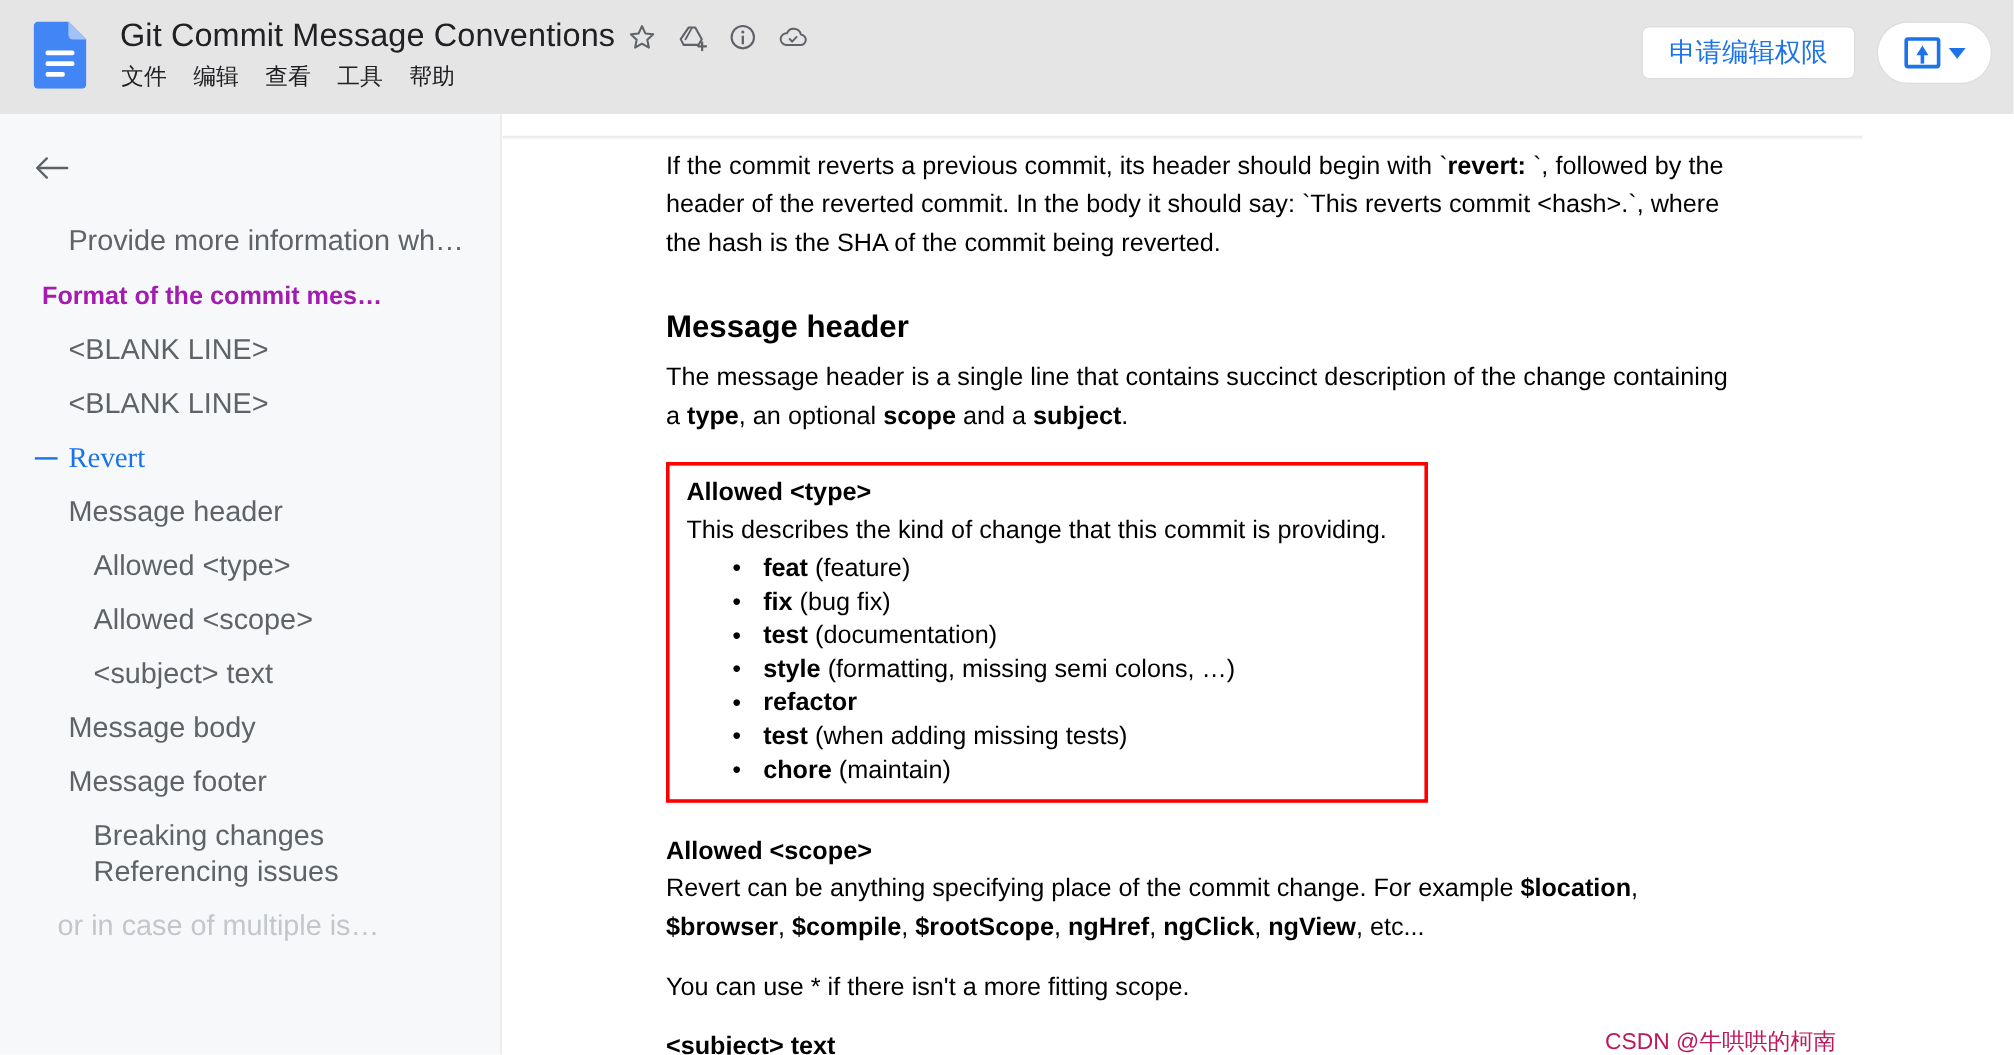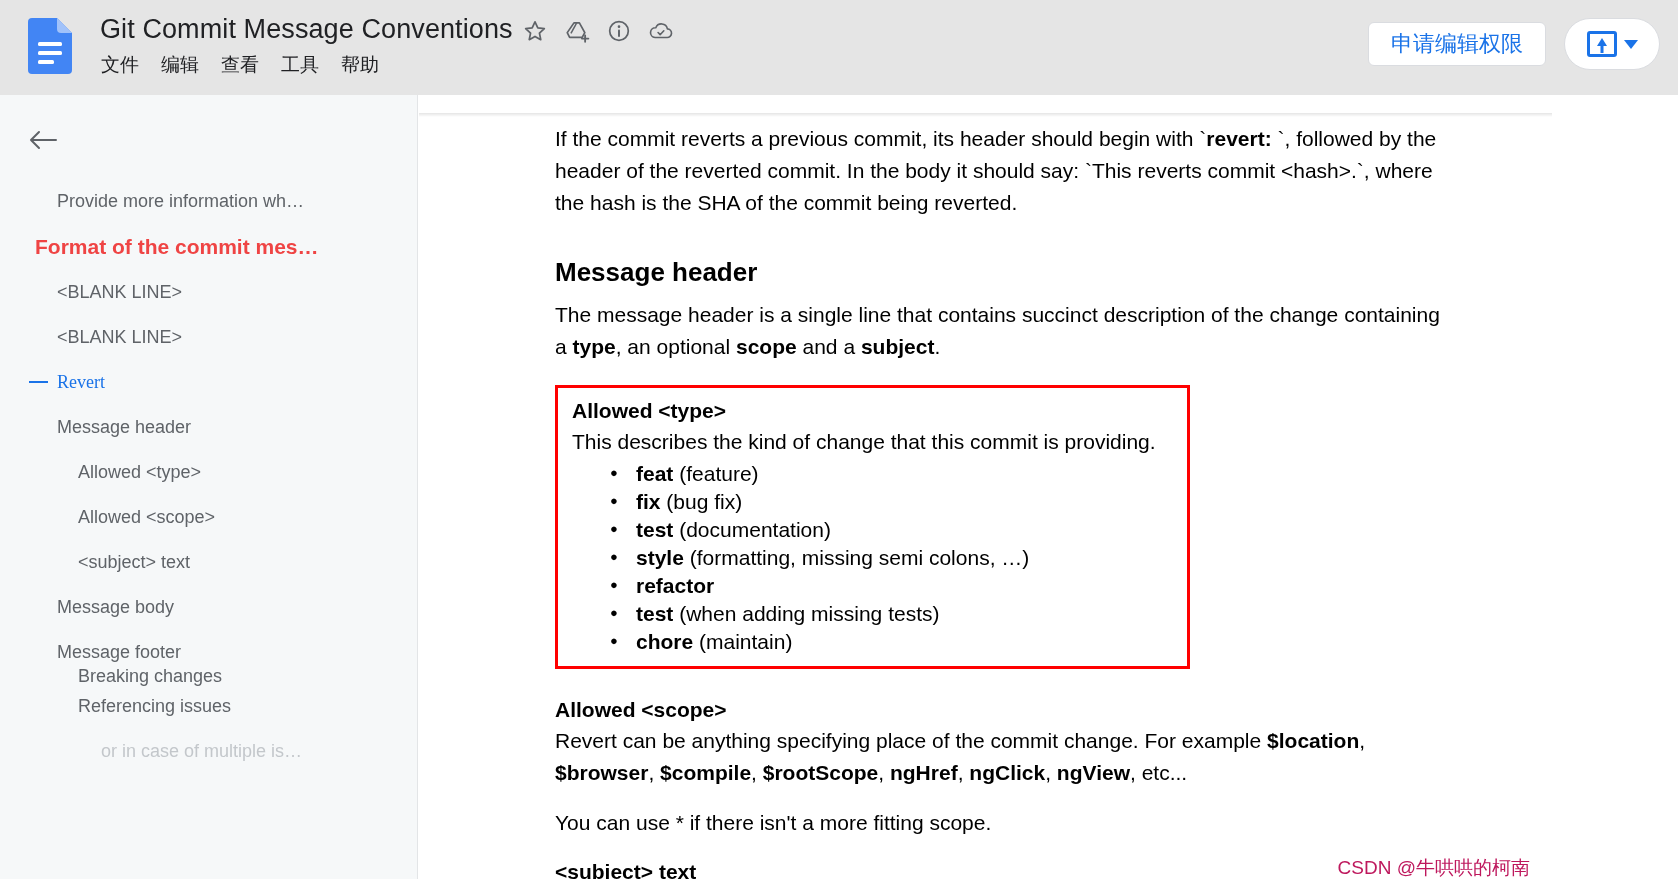--- a/index.html
+++ b/index.html
@@ -74,28 +74,28 @@
   .sidebar {
     position: absolute; left: 0; top: 95px; width: 418px; height: 784px;
     background: #f6f8f9; border-right: 1px solid #e3e5e7;
   }
   .sidebar-head { height: 80px; position: relative; }
   .back-arrow {
     position: absolute; left: 28px; top: 32px; width: 30px; height: 26px; cursor:pointer;
   }
   .outline { position: relative; padding-top: 4px; }
   .outline-item {
-    position: relative; font-size: 18px; color: #5f6368;
+    position: relative; font-size: 24px; color: #5f6368;
     line-height: 24px; cursor: pointer; white-space: nowrap;
     overflow: hidden; text-overflow: ellipsis; padding-right: 10px;
   }
   .lvl1 { padding-left: 57px; }
-  .lvl0 { padding-left: 35px; font-weight: 700; color: #ef4444; font-size: 21px; }
+  .lvl0 { padding-left: 35px; font-weight: 700; color: #a21caf; font-size: 21px; }
   .lvl2 { padding-left: 78px; }
-  .lvl3 { padding-left: 101px; }
+  .lvl3 { padding-left: 48px; }
   .active { color: #1a73e8; }
   .faded { color: #c3c7cb; }
   .dash {
     position: absolute; left: 29px; top: 11px;
     width: 19px; height: 2px; background: #1a73e8;
   }
 
   
   .doc-area {
     position: absolute; left: 419px; top: 95px; width: 1133px; height: 784px;
@@ -227,21 +227,21 @@
       </div>
       <div class="outline-item lvl2" style="margin-top:21px;">
         <span>&lt;subject&gt; text</span>
       </div>
       <div class="outline-item lvl1" style="margin-top:21px;">
         <span>Message body</span>
       </div>
       <div class="outline-item lvl1" style="margin-top:21px;">
         <span>Message footer</span>
       </div>
-      <div class="outline-item lvl2" style="">
+      <div class="outline-item lvl2" style="margin-top:21px;">
         <span>Breaking changes</span>
       </div>
       <div class="outline-item lvl2" style="margin-top:6px;">
         <span>Referencing issues</span>
       </div>
       <div class="outline-item lvl3 faded" style="margin-top:21px;">
         <span>or in case of multiple is…</span>
       </div>
     </div>
   </div>

